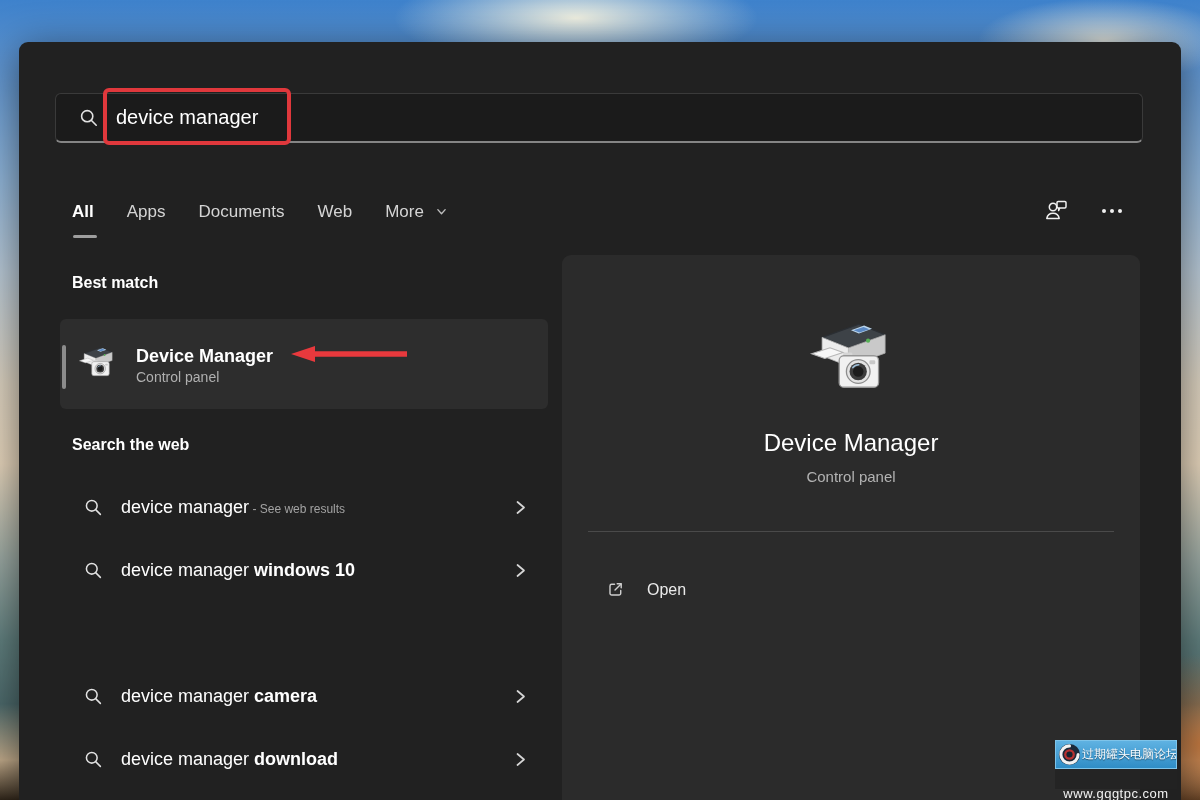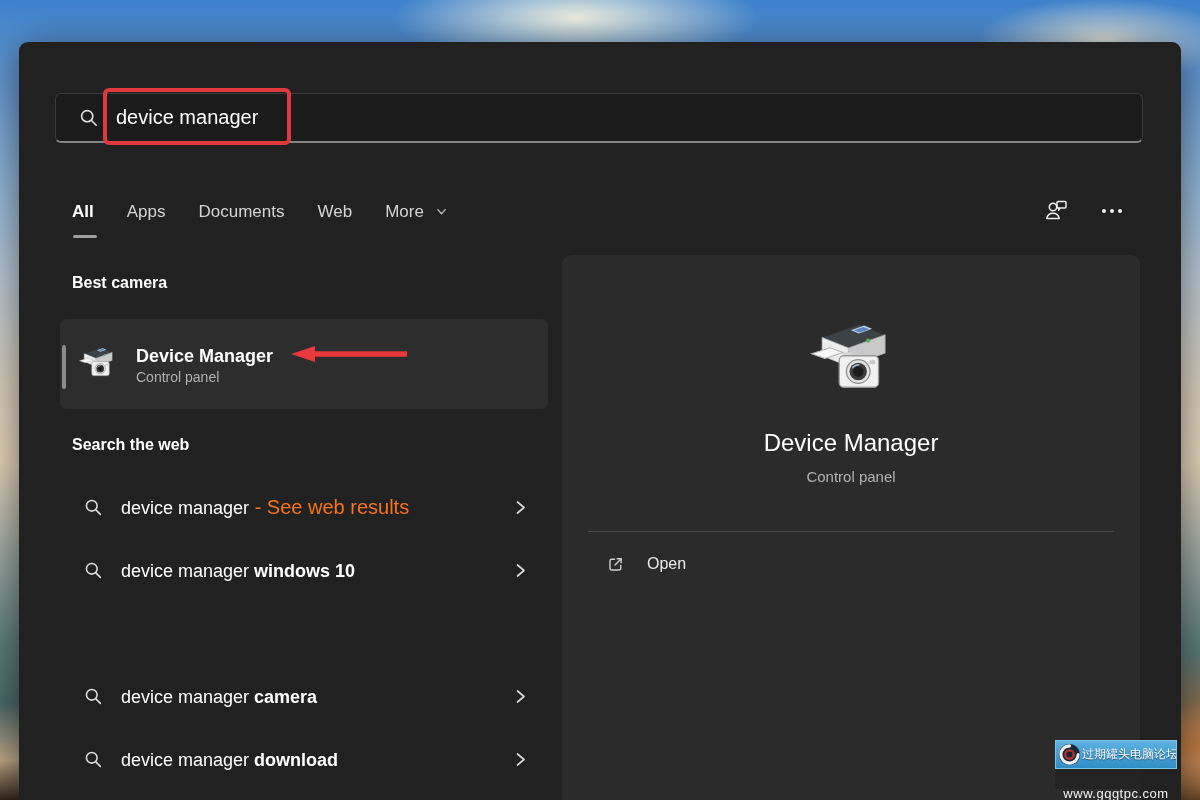--- a/index.html
+++ b/index.html
@@ -72,35 +72,35 @@
   .red-arrow { position:absolute; left:270px; top:303px; width:122px; height:18px; z-index:5; pointer-events:none; }
 
   
   .sug-row {
     position:absolute; left:41px; width:488px; height:52px;
     display:flex; align-items:center; padding:0 20px 0 23px; border-radius:4px;
   }
   .sug-row .mag { width:21px; height:21px; margin-right:17px; flex:0 0 auto; }
   .sug-text { color:#fff; font-size:18px; white-space:pre; }
   .sug-text .b { font-weight:700; }
-  .sug-text .ann { color:#f97316; font-size:20px; }
+  .sug-text .ann { color:#a3a3a3; font-size:12px; }
   .sug-row .chev-right { margin-left:auto; width:15px; height:15px; flex:0 0 auto; }
 
   
   .preview {
     position:absolute; left:543px; top:213px; width:578px; height:545px;
     background:#2b2b2b; border-radius:9px 9px 0 0; 
   }
   .pv-icon { position:absolute; left:50%; top:64px; transform:translateX(-50%); width:96px; height:84px; }
   .pv-title { position:absolute; left:0; right:0; top:174px; text-align:center; color:#fff; font-size:24px; }
   .pv-sub { position:absolute; left:0; right:0; top:213px; text-align:center; color:#b3b3b3; font-size:15px; }
   .pv-divider { position:absolute; left:26px; right:26px; top:276px; height:1px; background:#4a4a4a; }
   .pv-open {
     position:absolute; left:30px; right:30px; top:300px; height:44px;
-    display:flex; align-items:flex-start; padding-left:14px; border-radius:4px;
+    display:flex; align-items:flex-end; padding-left:14px; border-radius:4px;
   }
   .pv-open .open-ic { width:19px; height:19px; margin-right:22px; }
   .pv-open .open-lbl { color:#eaeaea; font-size:16px; }
 
   
   .wm { position:absolute; right:23px; bottom:11px; width:122px; z-index:20; }
   .wm-top {
     height:29px; background:linear-gradient(180deg,#5fb2e2,#2f8dc6);
     border:1px solid #7ec4ea; display:flex; align-items:center; padding-left:2px;
   }
@@ -204,21 +204,21 @@
     <div class="hdr-icons">
       <svg class="ic">
           <use href="#i-person-chat"></use>
         </svg>
       <svg class="ic">
           <use href="#i-ellipsis"></use>
         </svg>
     </div>
   </div>
 
-  <div class="sec-label lbl-best">Best camera</div>
+  <div class="sec-label lbl-best">Best match</div>
   <div class="bm-card">
     <svg class="bm-icon">
         <use href="#i-devmgr"></use>
       </svg>
     <div>
       <div class="bm-title">Device Manager</div>
       <div class="bm-sub">Control panel</div>
     </div>
   </div>
   <div class="scroll-thumb"></div>

